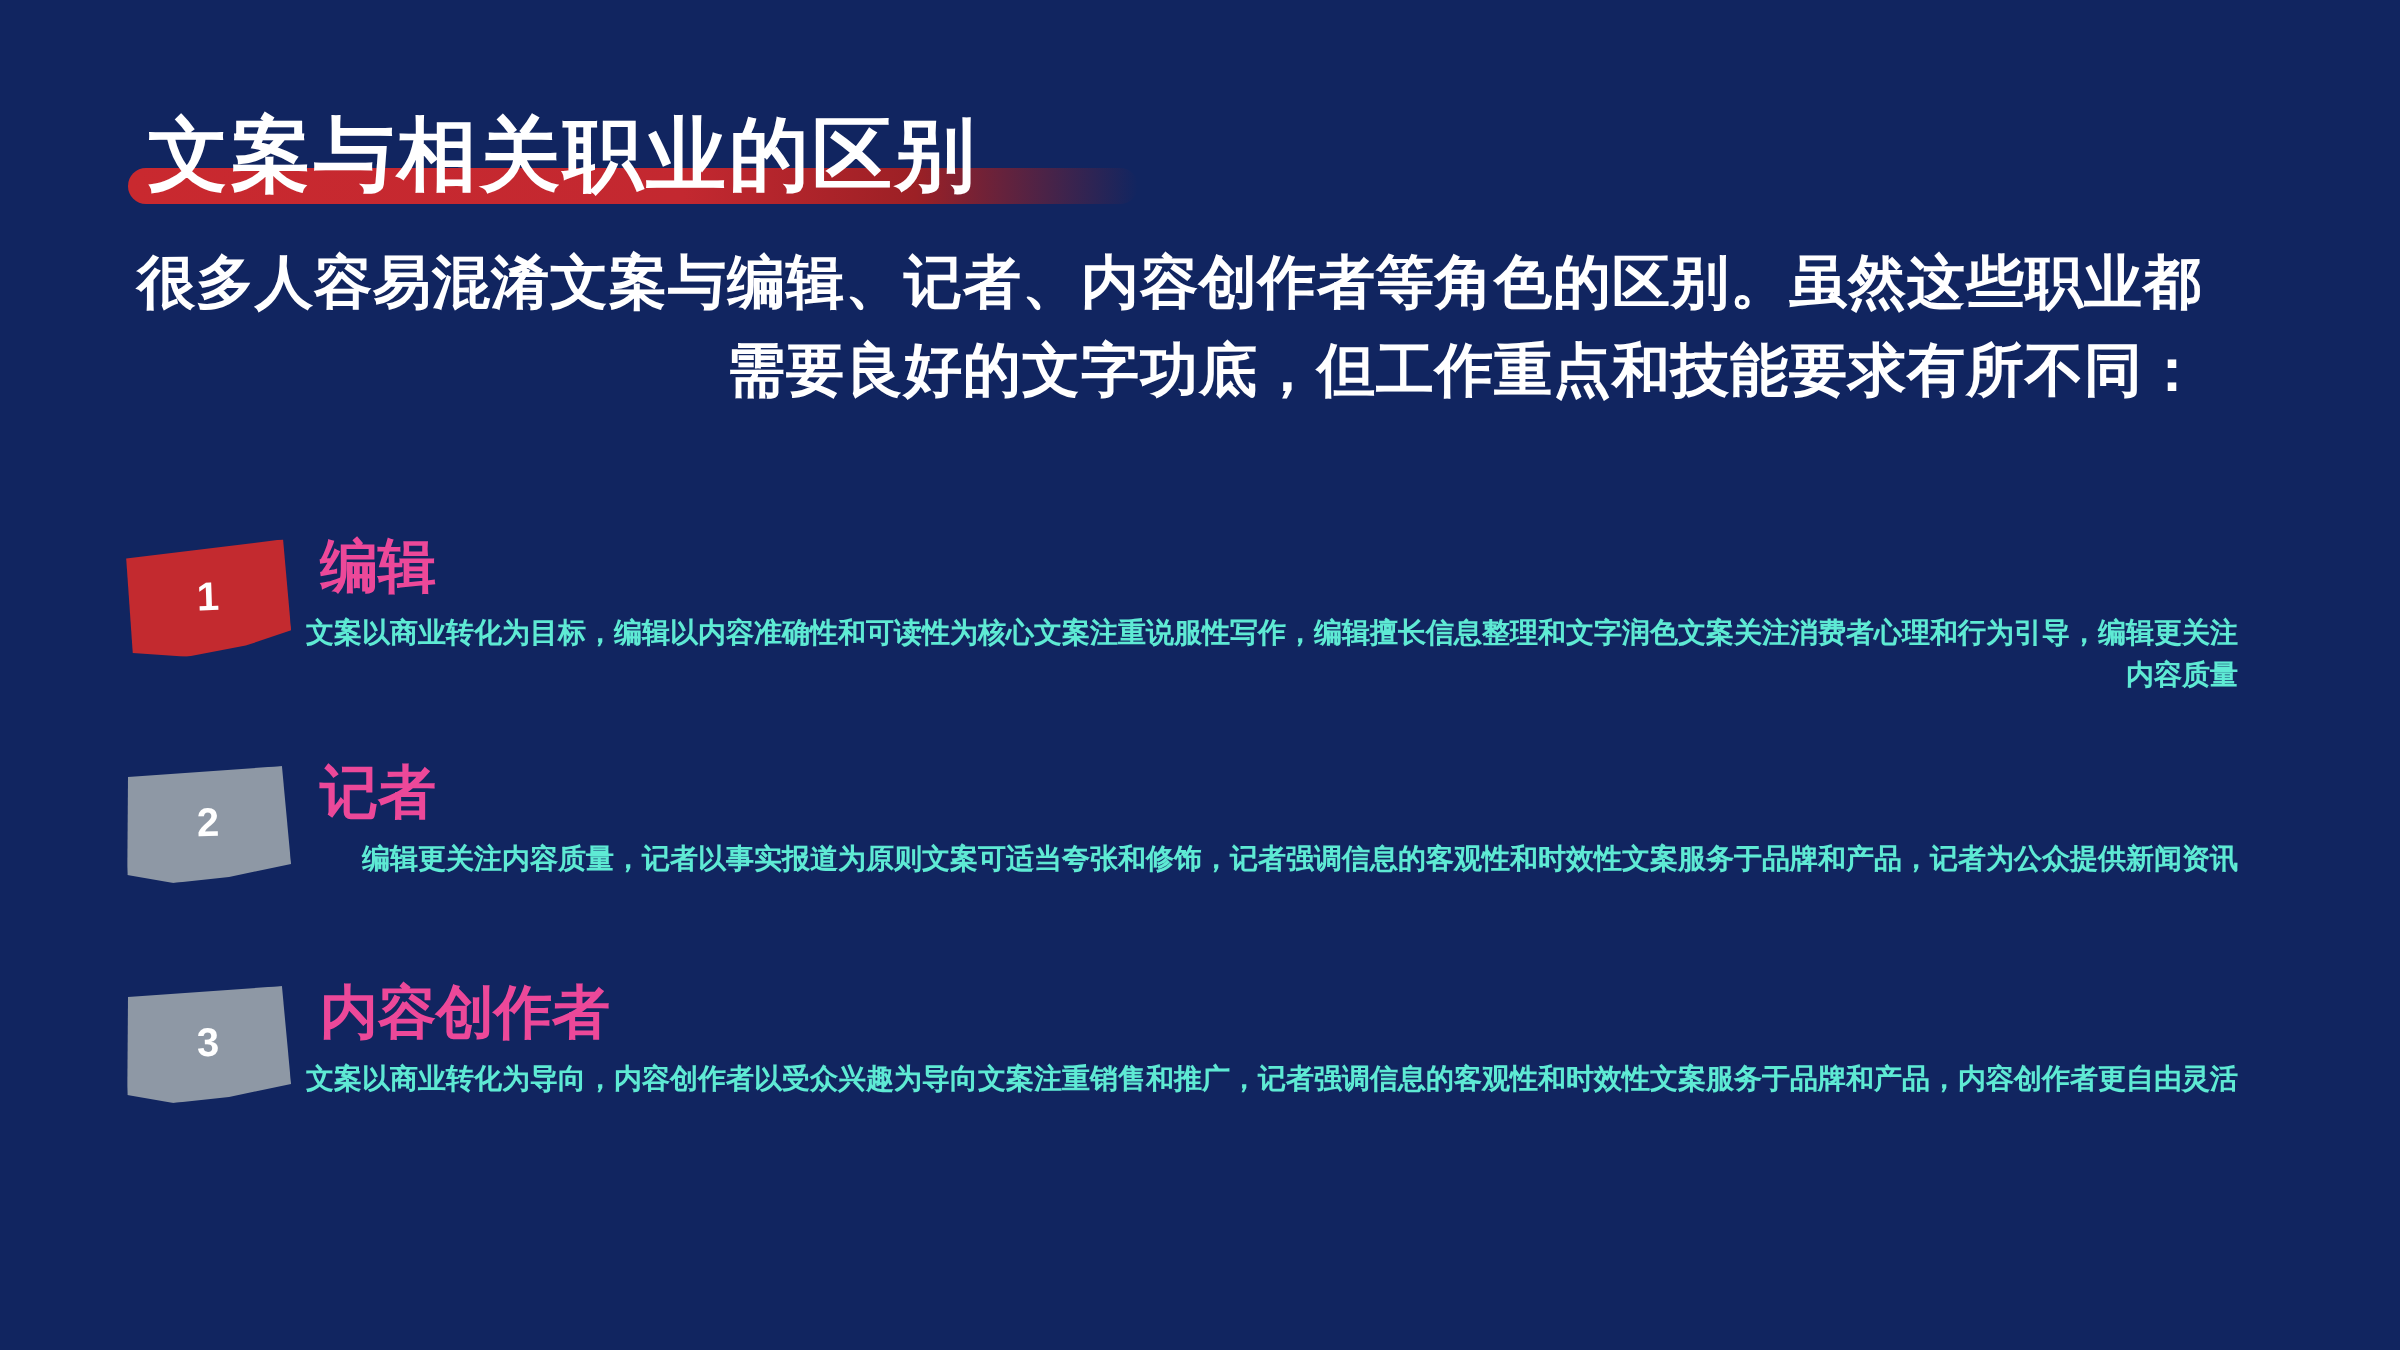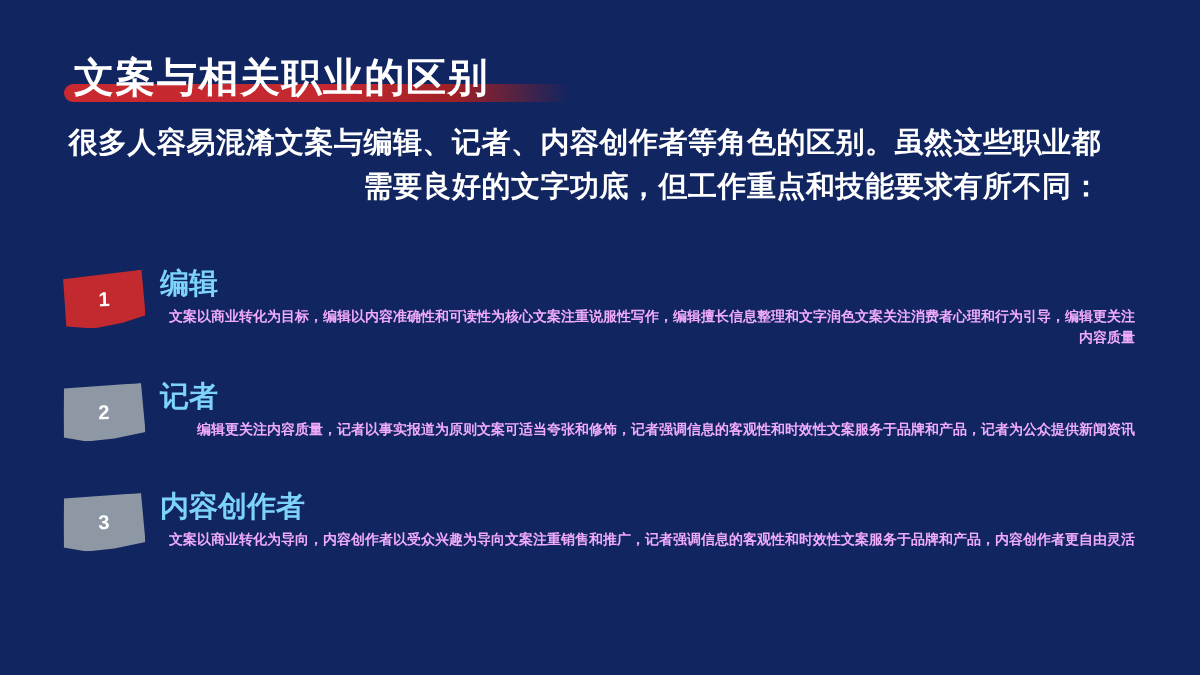--- a/index.html
+++ b/index.html
@@ -79,32 +79,32 @@
     transform: rotate(-1.5deg);
     clip-path: polygon(2% 6%, 96% 0%, 100% 86%, 62% 96%, 28% 100%, 0% 92%);
   }
 
   .section-heading {
     position: absolute;
     left: 160px;
     top: 2px;
     font-size: 29px;
     font-weight: bold;
-    color: #7dd3fc;
+    color: #ec4899;
     white-space: nowrap;
   }
   .section-body {
     position: absolute;
-    left: 160px;
+    left: 144px;
     top: 44px;
     width: 975px;
     font-size: 14px;
     line-height: 21px;
     font-weight: bold;
-    color: #f0abfc;
+    color: #5eead4;
     word-break: break-all;
   }
 </style>
 </head>
 <body>
 
 <div class="slide">
 
   <div class="title">文案与相关职业的区别</div>
   <div class="title-bar"></div>

